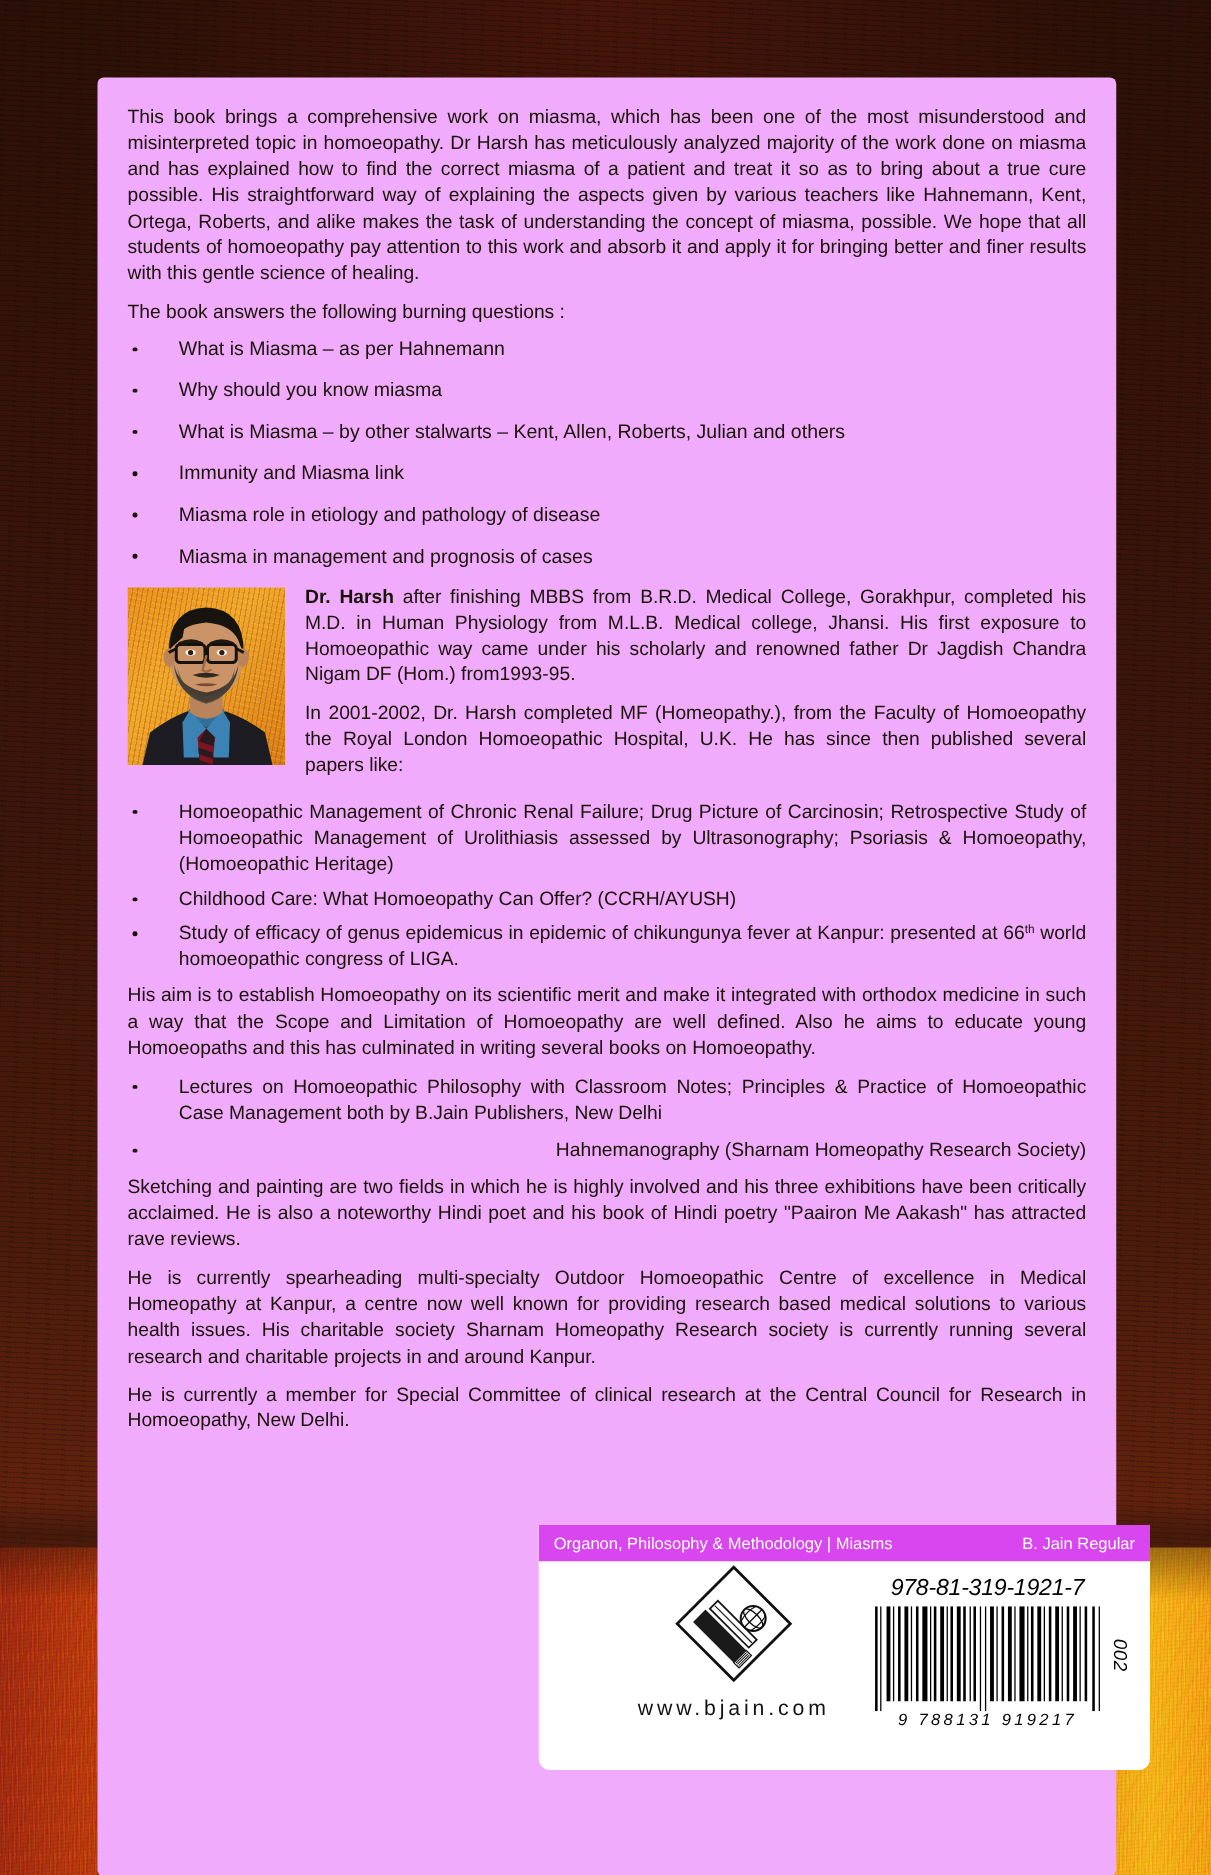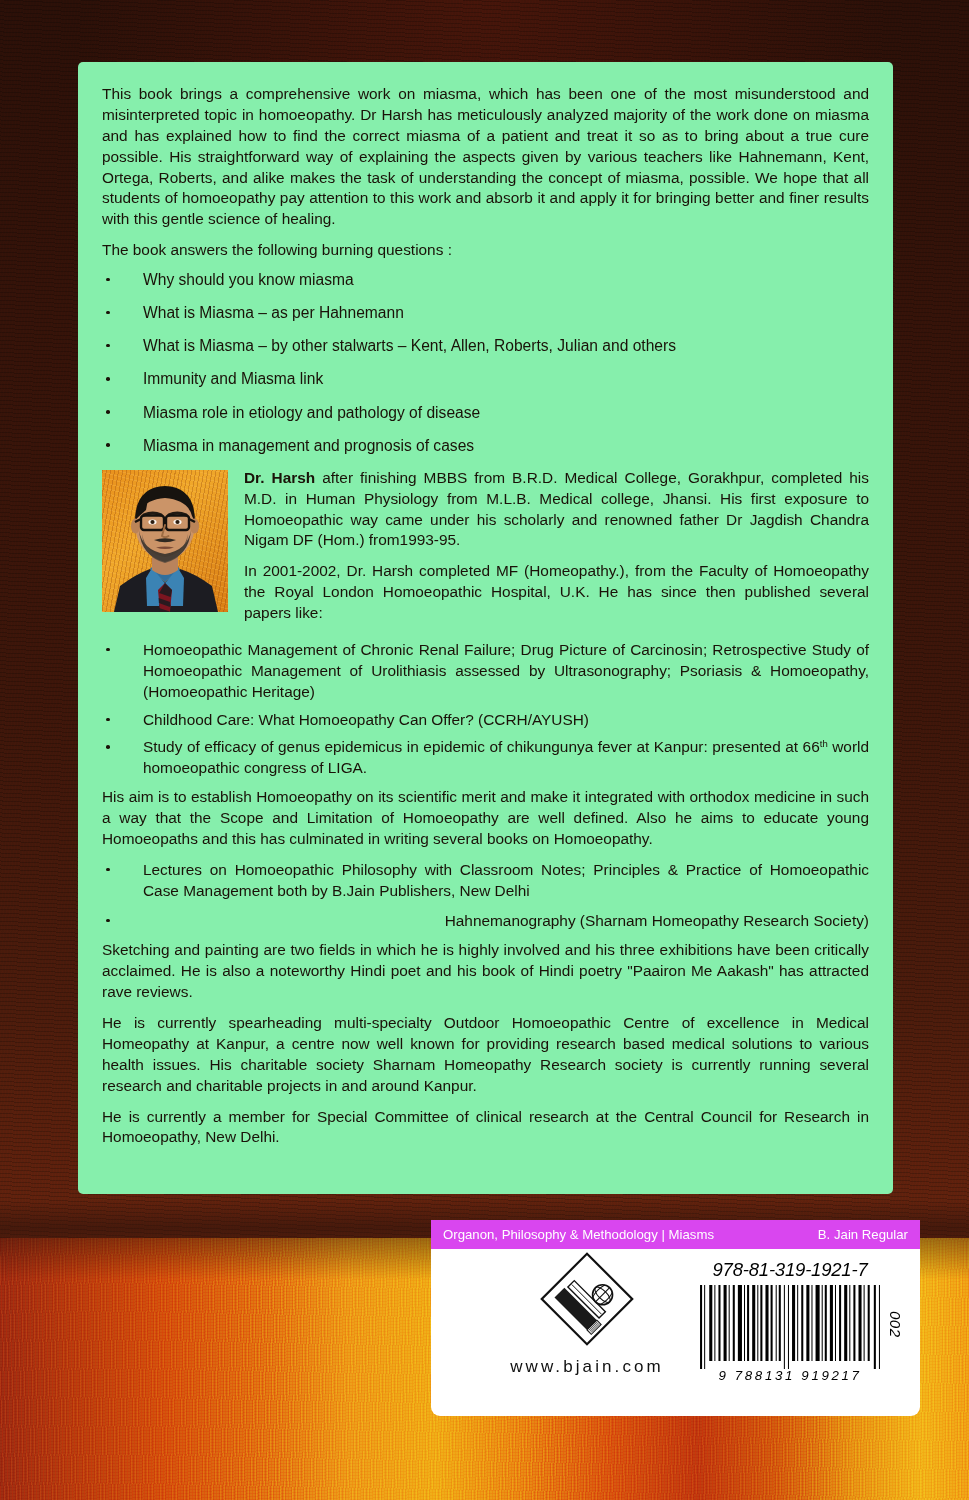--- a/index.html
+++ b/index.html
@@ -88,22 +88,22 @@
     background: linear-gradient(180deg, rgba(45,18,10,0.0) 0%, rgba(45,18,10,0.55) 35%, rgba(45,18,10,0.0) 100%);
     pointer-events: none;
   }
 
   
   .panel {
     position: absolute;
     left: 78px;
     top: 62px;
     width: 815px;
-    height: 1132px;
-    background: #86efac;
+    height: 1439px;
+    background: #f0abfc;
     border-radius: 5px;
     padding: 22px 24px 10px 24px;
   }
 
   .panel p, .panel li {
     color: #1a1208;
     font-size: 15.4px;
     line-height: 1.355;
     text-align: justify;
     -webkit-hyphens: none;
@@ -266,22 +266,22 @@
   <div class="bg-warm"></div>
   <div class="bg-seam"></div>
 
   <div class="panel">
 
     <p class="para">This book brings a comprehensive work on miasma, which has been one of the most misunderstood and misinterpreted topic in homoeopathy. Dr Harsh has meticulously analyzed majority of the work done on miasma and has explained how to find the correct miasma of a patient and treat it so as to bring about a true cure possible. His straightforward way of explaining the aspects given by various teachers like Hahnemann, Kent, Ortega, Roberts, and alike makes the task of understanding the concept of miasma, possible. We hope that all students of homoeopathy pay attention to this work and absorb it and apply it for bringing better and finer results with this gentle science of healing.</p>
 
     <p class="para-tight">The book answers the following burning questions :</p>
 
     <ul class="blist qlist">
+      <li><span class="bdot"></span><span>What is Miasma – as per Hahnemann</span></li>
       <li><span class="bdot"></span><span>Why should you know miasma</span></li>
-      <li><span class="bdot"></span><span>What is Miasma – as per Hahnemann</span></li>
       <li><span class="bdot"></span><span>What is Miasma – by other stalwarts – Kent, Allen, Roberts, Julian and others</span></li>
       <li><span class="bdot"></span><span>Immunity and Miasma link</span></li>
       <li><span class="bdot"></span><span>Miasma role in etiology and pathology of disease</span></li>
       <li><span class="bdot"></span><span>Miasma in management and prognosis of cases</span></li>
     </ul>
 
     <div class="author-block">
 
       <div class="photo">
         <svg viewBox="0 0 126 142" preserveAspectRatio="none" aria-hidden="true">

